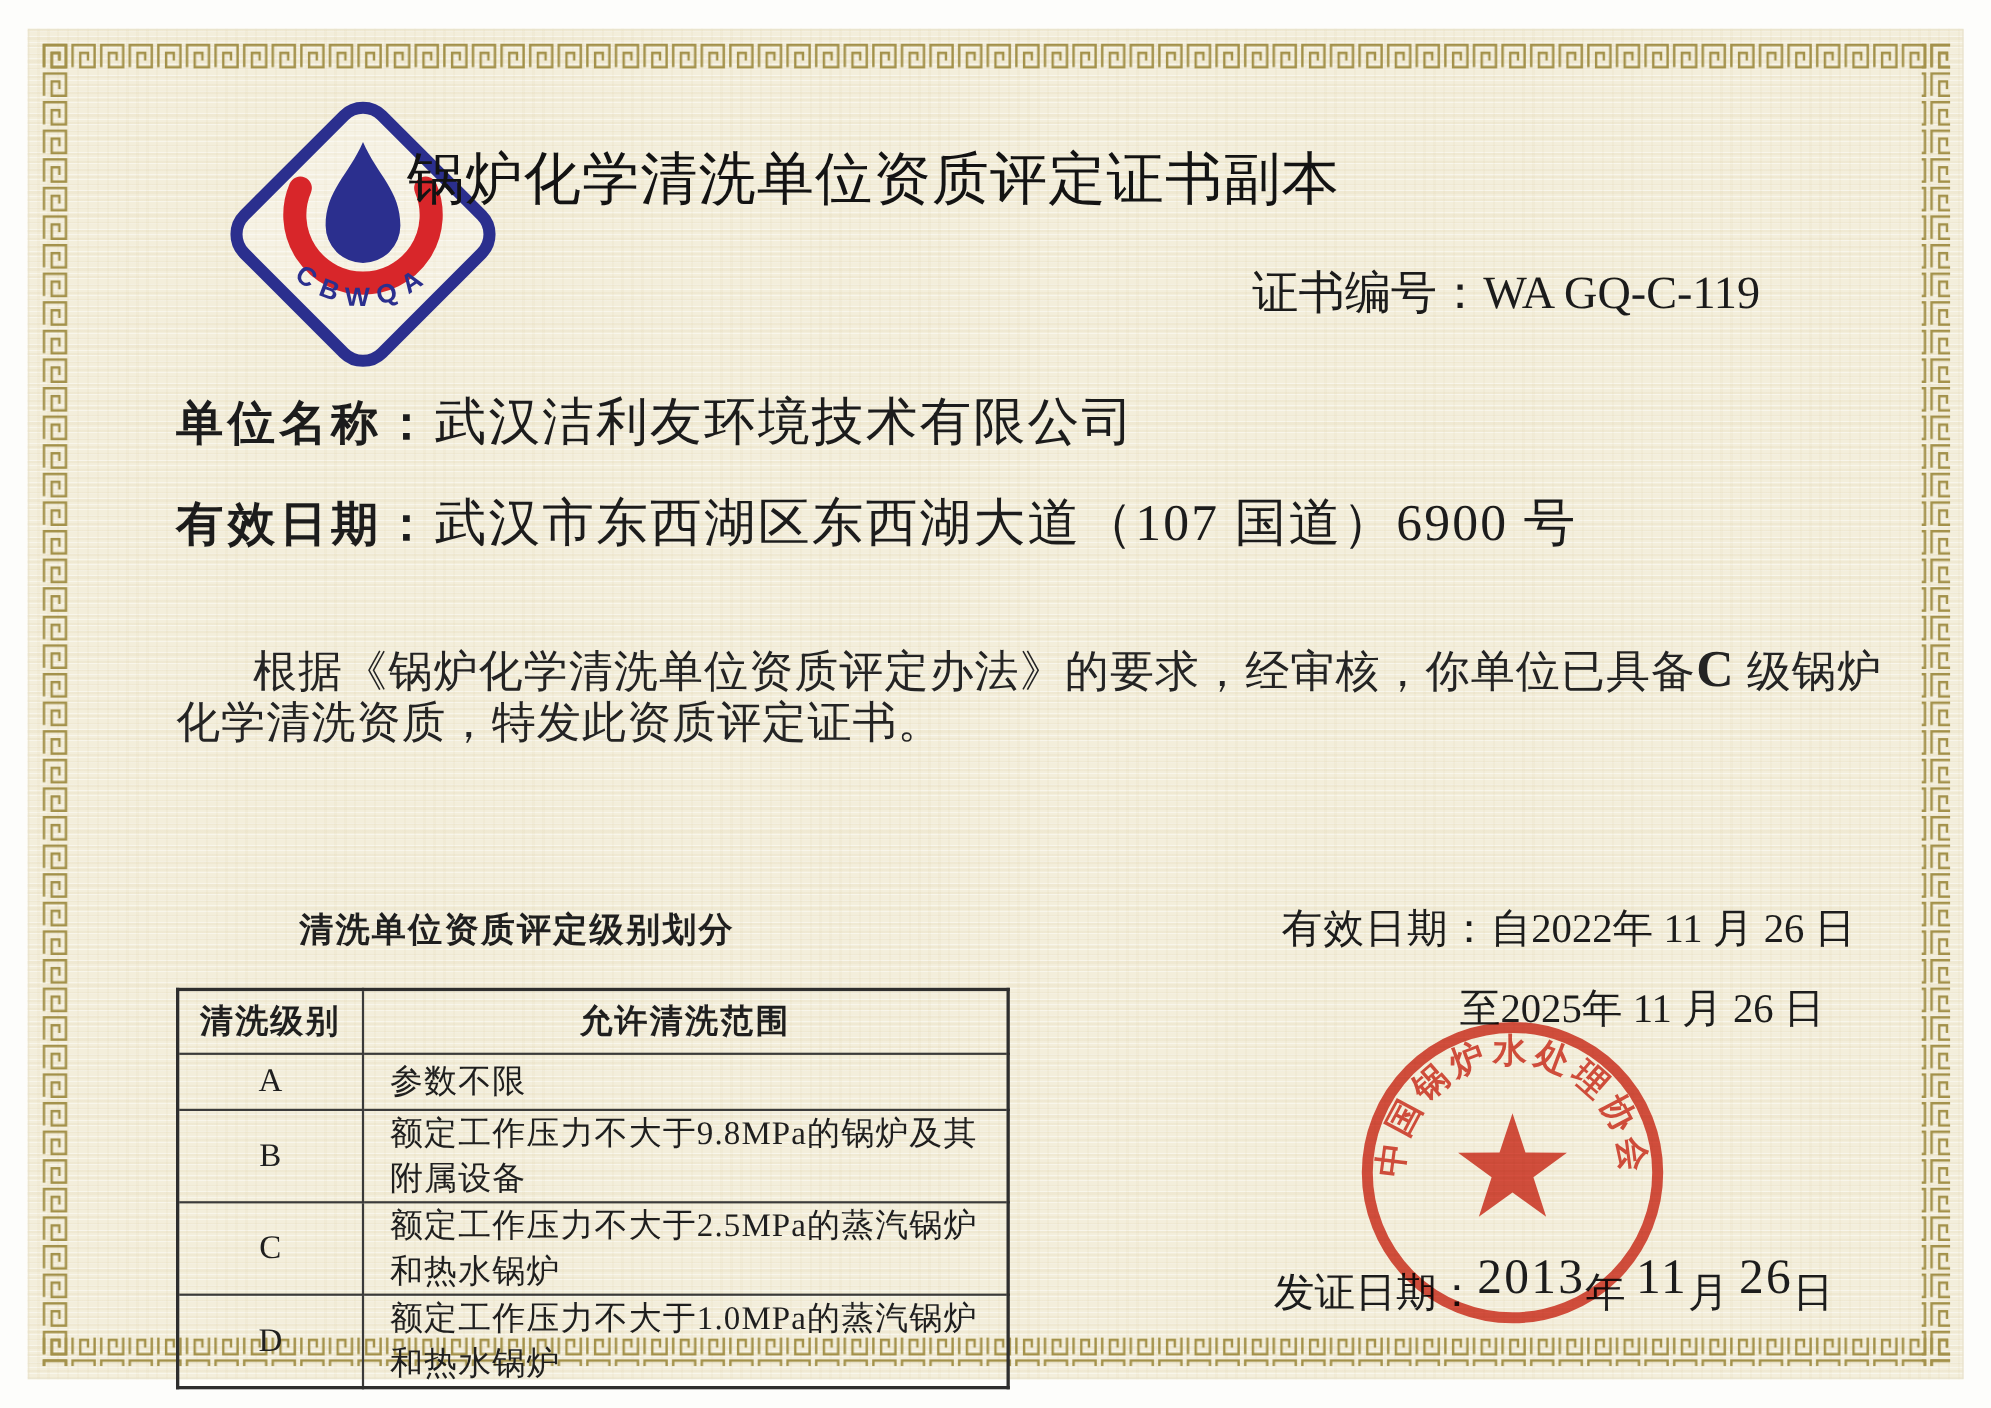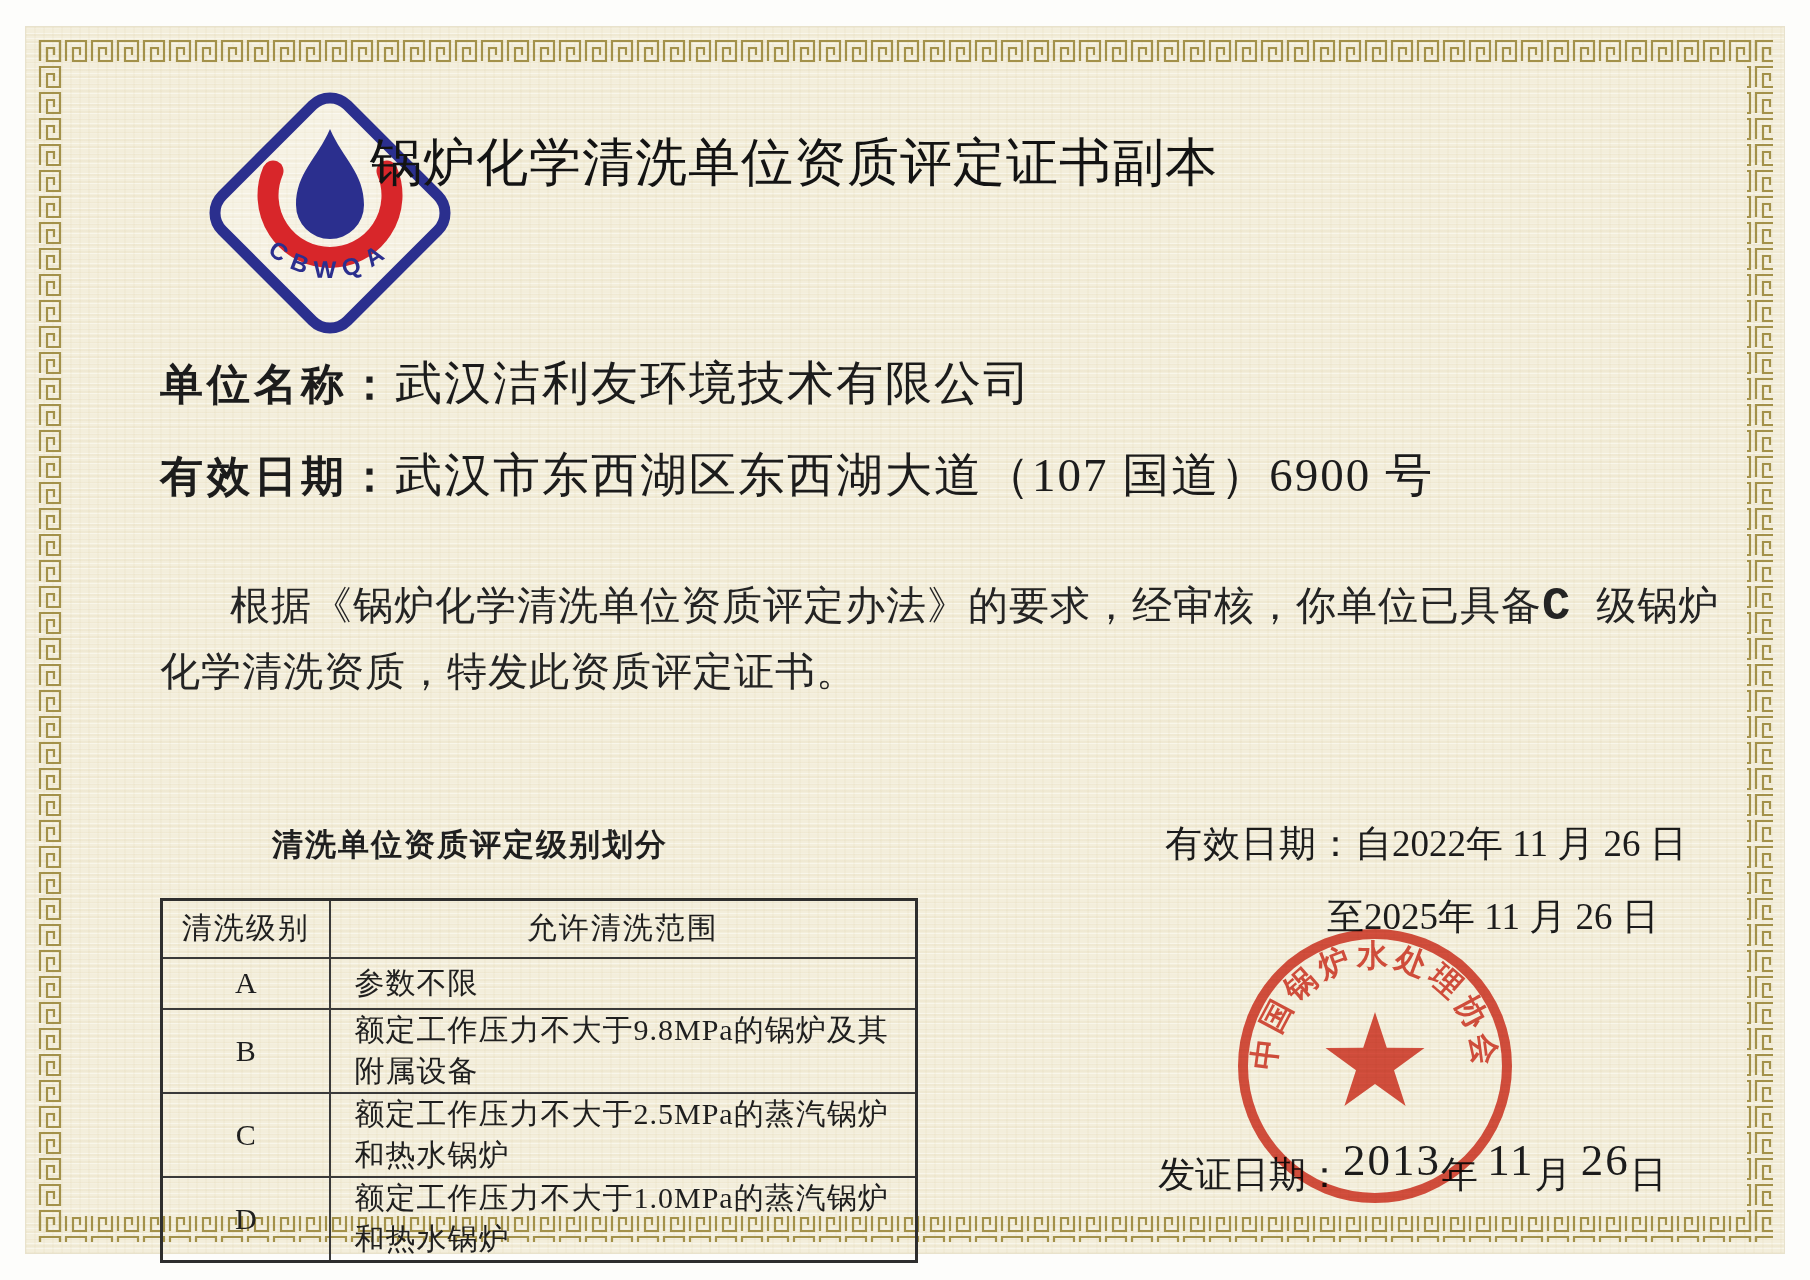--- a/index.html
+++ b/index.html
@@ -43,40 +43,40 @@
 
   
   .field { position:absolute; left:135px; white-space:nowrap; }
   .field .lbl { font-size:43px; font-weight:bold; letter-spacing:4px; }
   .field .val { font-size:47px; letter-spacing:2px; }
   .row-unit { top:326px; }
   .row-addr { top:418px; }
 
   
   .body-par {
-    position:absolute; left:135px; top:548px; width:1560px;
-    font-family:Liberation Mono, monospace;
-    font-size:40px; line-height:66px; color:#242424;
+    position:absolute; left:135px; top:560px; width:1560px;
+    font-family:Liberation Serif, serif;
+    font-size:40px; line-height:46px; color:#242424;
     text-indent:70px; letter-spacing:1px;
   }
   .grade { font-size:47px; font-weight:bold; }
 
   
   .table-title {
     position:absolute; left:135px; top:798px; width:620px; text-align:center;
     font-size:31px; font-weight:bold; letter-spacing:2px; color:#1f1f1f;
   }
   table.qual {
     position:absolute; left:135px; top:872px; width:758px;
     border-collapse:collapse; table-layout:fixed;
     font-family:"Liberation Serif", serif; color:#1f1f1f;
   }
   table.qual th, table.qual td { border:2px solid #3a3a3a; }
   table.qual { border:3px solid #2e2e2e; }
-  table.qual th { height:58px; font-size:30px; font-weight:normal; letter-spacing:2px; }
+  table.qual th { height:58px; font-size:30px; font-weight:bold; letter-spacing:2px; }
   table.qual td { height:51px; font-size:30px; }
   .col-level { width:168px; text-align:center; }
   .col-scope { padding-left:24px; letter-spacing:1px; }
   td.col-level { font-family:"Liberation Serif", serif; font-size:32px; }
 
   
   .valid-from { position:absolute; left:1140px; top:793px; font-size:37px; white-space:nowrap; }
   .valid-from .lbl { letter-spacing:1px; }
   .valid-to { position:absolute; left:1266px; top:866px; font-size:37px; white-space:nowrap;margin-left:36px; }
   .issuer-row { position:absolute; left:1133px; top:1050px; font-size:37px; white-space:nowrap; }
@@ -115,20 +115,23 @@
         <defs>
             <path id="acroArc" d="M62,158 Q140,236 218,158" fill="none"></path>
           </defs>
         <text font-family="Liberation Sans, sans-serif" font-size="24" font-weight="bold" fill="#2b2f8e" letter-spacing="9" text-anchor="middle">
           <textPath href="#acroArc" startOffset="50%">CBWQA</textPath>
         </text>
       </svg>
     </div>
 
     <div class="title">锅炉化学清洗单位资质评定证书副本</div>
+    <div class="certno">
+      <span>证书编号：</span><span>WA GQ-C-119</span>
+    </div>
 
     <div class="field row-unit">
       <span class="lbl">单位名称：</span><span class="val">武汉洁利友环境技术有限公司</span>
     </div>
     <div class="field row-addr">
       <span class="lbl">有效日期：</span><span class="val">武汉市东西湖区东西湖大道（107 国道）6900 号</span>
     </div>
 
     <div class="body-par">
       <span>根据《锅炉化学清洗单位资质评定办法》的要求，经审核，你单位已具备</span><span class="grade">C</span><span> 级锅炉化学清洗资质，特发此资质评定证书。</span>

